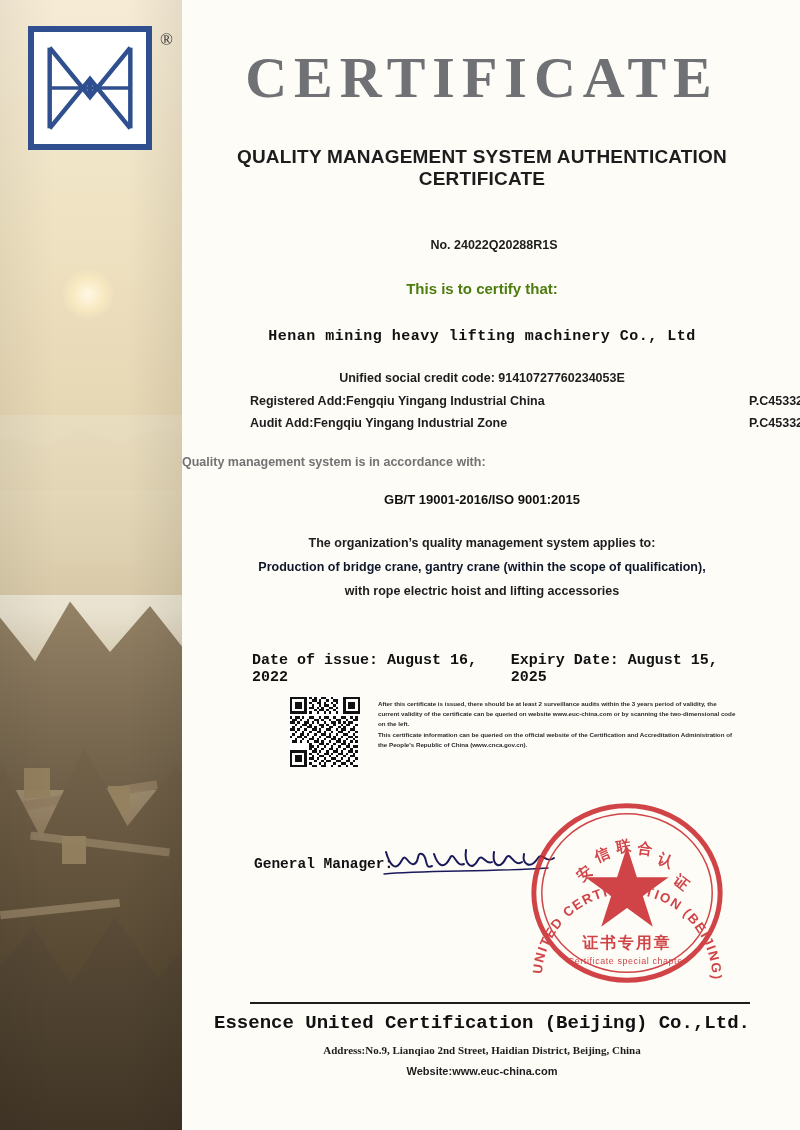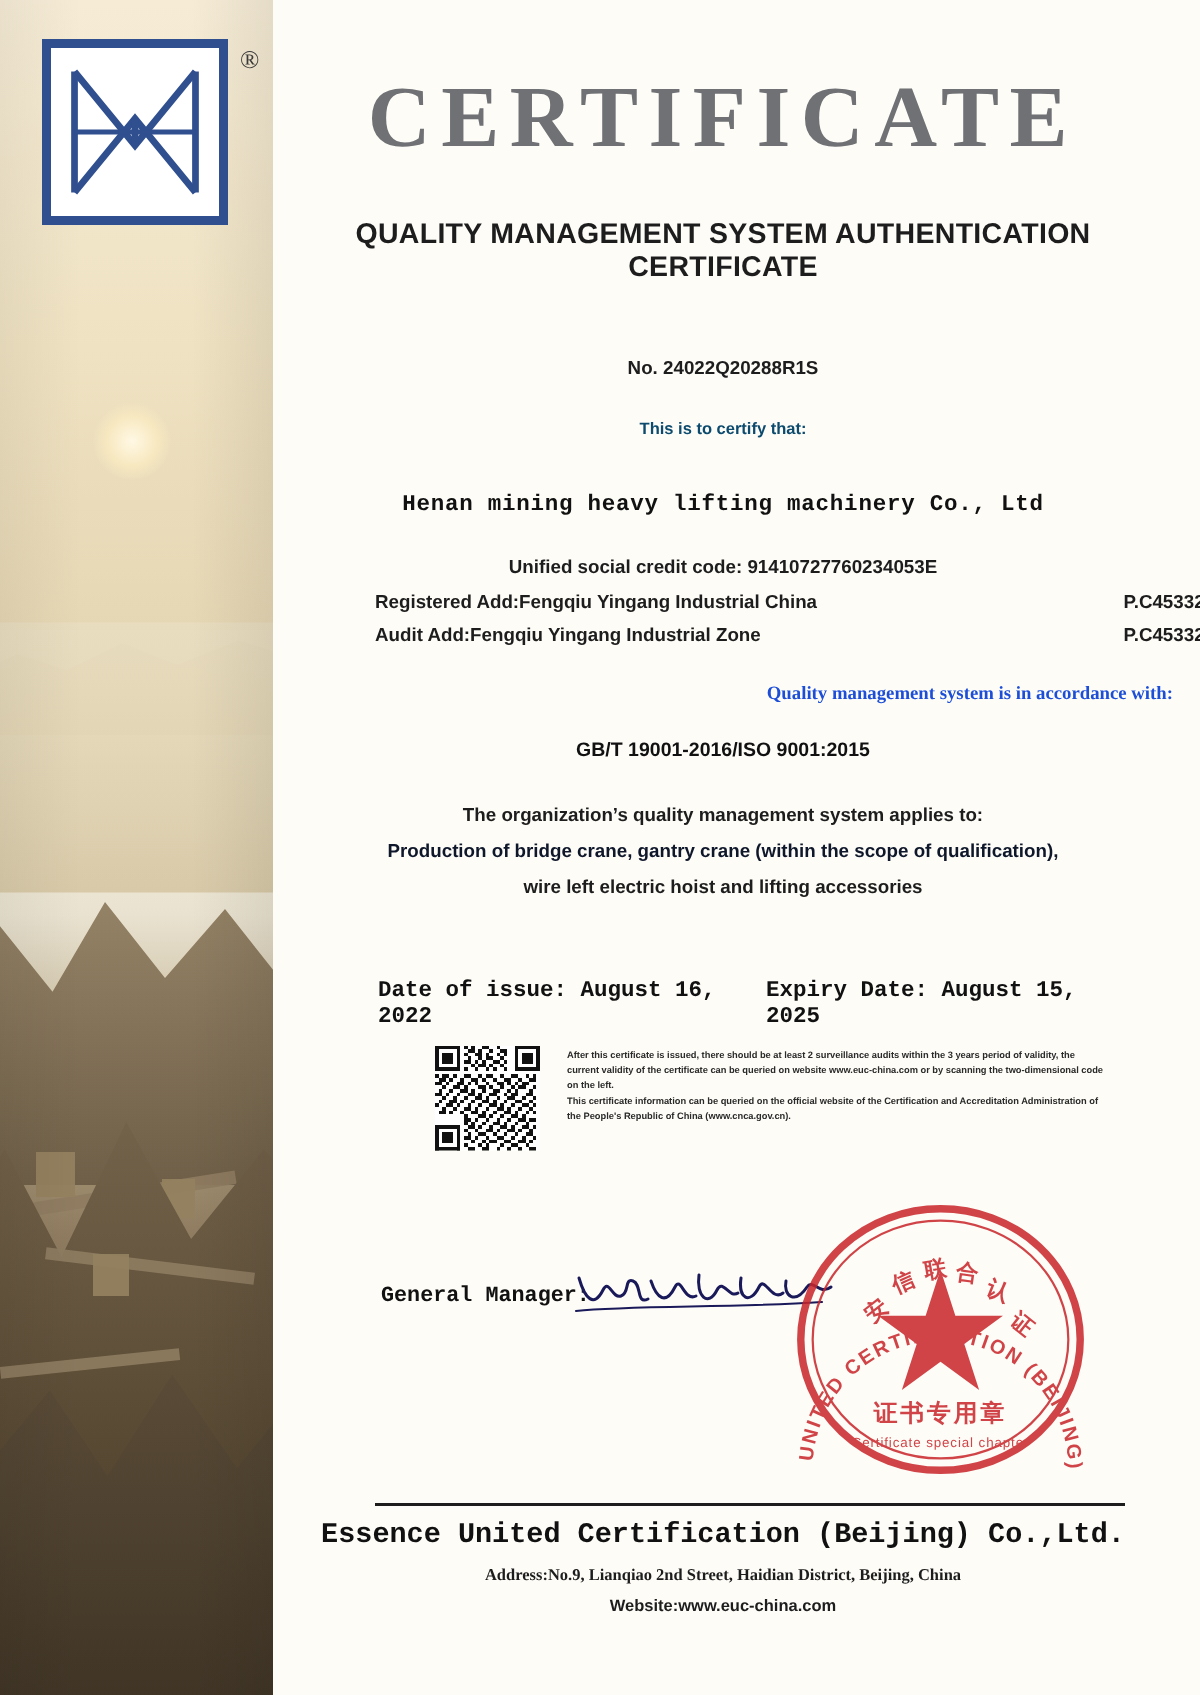--- a/index.html
+++ b/index.html
@@ -156,27 +156,28 @@
     color: #1d1d1d;
     letter-spacing: .2px;
   }
   .cert-no {
     position: absolute;
     left: 0; top: 238px; width: 600px;
     text-align: center;
     font-size: 12.5px;
     color: #1d1d1d;
     font-weight: bold;
+    padding-left: 12px;
   }
   .certify-line {
     position: absolute;
     left: 0; top: 280px; width: 600px;
     text-align: center;
-    font-size: 11px;
-    color: #0c4a6e;
+    font-size: 15px;
+    color: #4d7c0f;
     font-weight: bold;
   }
   .company {
     position: absolute;
     left: 0; top: 328px; width: 600px;
     text-align: center;
     font-family: "Liberation Mono", monospace;
     font-size: 15px;
     font-weight: bold;
     color: #111111;
@@ -200,25 +201,24 @@
     display: flex;
     justify-content: space-between;
   }
   .addr-row.r1 { top: 394px; }
   .addr-row.r2 { top: 416px; }
   .addr-post { margin-left: 24px; }
 
   .qms-line {
     position: absolute;
     left: 0; top: 455px; width: 600px;
-    text-align: right;
+    text-align: left;
     font-size: 12.5px;
     font-weight: bold;
-    color: #1d4ed8;
-    font-family: Liberation Serif, serif;
+    color: #737373;
   }
   .standard {
     position: absolute;
     left: 0; top: 492px; width: 600px;
     text-align: center;
     font-size: 13px;
     font-weight: bold;
     color: #111;
   }
   .scope-head {
@@ -393,21 +393,21 @@
     <div class="addr-row r2">
       <span>Audit Add:Fengqiu Yingang Industrial Zone</span>
       <span class="addr-post">P.C453320</span>
     </div>
 
     <div class="qms-line">Quality management system is in accordance with:</div>
     <div class="standard">GB/T 19001-2016/ISO 9001:2015</div>
 
     <div class="scope-head">The organization’s quality management system applies to:</div>
     <div class="scope-l1">Production of bridge crane, gantry crane (within the scope of qualification),</div>
-    <div class="scope-l2">wire left electric hoist and lifting accessories</div>
+    <div class="scope-l2">with rope electric hoist and lifting accessories</div>
 
     <div class="dates">
       <span>Date of issue: August 16, 2022</span>
       <span>Expiry Date: August 15, 2025</span>
     </div>
 
     <svg class="qr" viewBox="0 0 29 29" shape-rendering="crispEdges">
       <rect width="29" height="29" fill="#ffffff"></rect>
       <g fill="#111111">
         <rect x="0" y="0" width="7" height="1"></rect>

